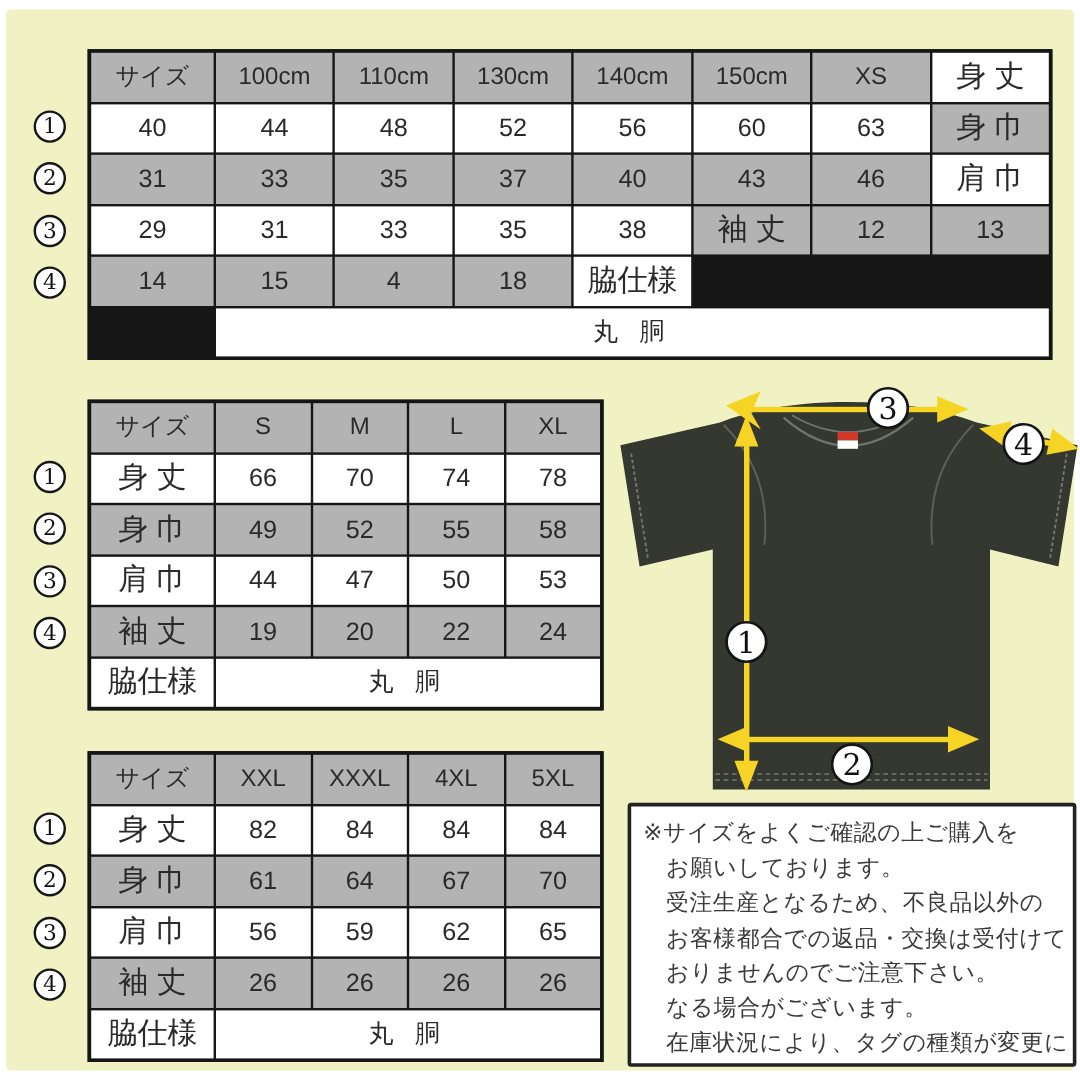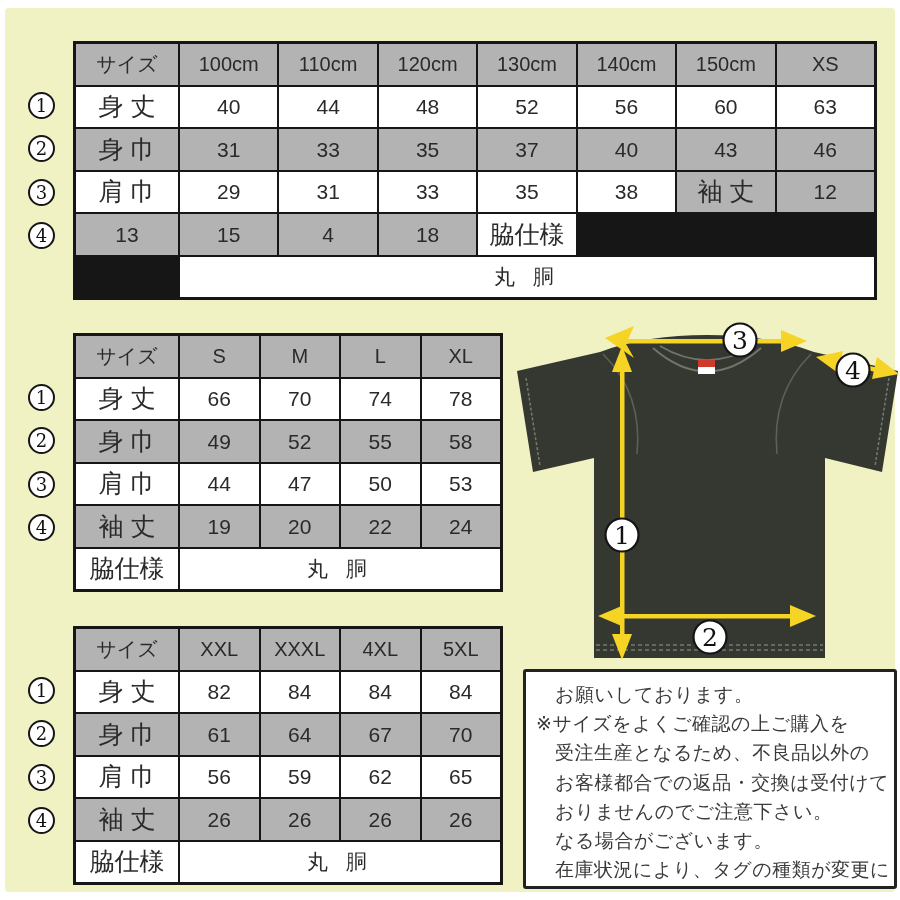--- a/index.html
+++ b/index.html
@@ -66,21 +66,20 @@
 </style>
 </head>
 <body>
 
 <div class="panel">
 
   <div class="size-table t1" id="table-0" style="grid-template-columns: 102px repeat(7, 1fr);">
       <div class="cell gray hdr">サイズ</div>
       <div class="cell gray hdr">100cm</div>
       <div class="cell gray hdr">110cm</div>
-      <div class="cell gray hdr">120cm</div>
       <div class="cell gray hdr">130cm</div>
       <div class="cell gray hdr">140cm</div>
       <div class="cell gray hdr">150cm</div>
       <div class="cell gray hdr">XS</div>
       <div class="cell white lbl">身 丈</div>
       <div class="cell white">40</div>
       <div class="cell white">44</div>
       <div class="cell white">48</div>
       <div class="cell white">52</div>
       <div class="cell white">56</div>
@@ -96,20 +95,21 @@
       <div class="cell gray">46</div>
       <div class="cell white lbl">肩 巾</div>
       <div class="cell white">29</div>
       <div class="cell white">31</div>
       <div class="cell white">33</div>
       <div class="cell white">35</div>
       <div class="cell white">38</div>
       <div class="cell gray lbl">袖 丈</div>
       <div class="cell gray">12</div>
       <div class="cell gray">13</div>
+      <div class="cell gray">14</div>
       <div class="cell gray">15</div>
       <div class="cell gray">4</div>
       <div class="cell gray">18</div>
       <div class="cell white lbl">脇仕様</div>
       <div class="cell white merged">丸 胴</div>
     </div>
   <div class="size-table t2" id="table-1" style="grid-template-columns: 102px repeat(4, 1fr);">
       <div class="cell gray hdr">サイズ</div>
       <div class="cell gray hdr">S</div>
       <div class="cell gray hdr">M</div>
@@ -226,22 +226,22 @@
         <text class="marker-digit" x="230" y="29" text-anchor="middle">3</text>
       </g>
       <g>
         <circle cx="343" cy="50" r="16.5" fill="#fff" stroke="#141414" stroke-width="2.2"></circle>
         <text class="marker-digit" x="343" y="59" text-anchor="middle">4</text>
       </g>
     </svg>
   </div>
 
   <div class="notice">
+    <div class="line first">※サイズをよくご確認の上ご購入を</div>
     <div class="line">お願いしております。</div>
-    <div class="line first">※サイズをよくご確認の上ご購入を</div>
     <div class="line">受注生産となるため、不良品以外の</div>
     <div class="line">お客様都合での返品・交換は受付けて</div>
     <div class="line">おりませんのでご注意下さい。</div>
     <div class="line">なる場合がございます。</div>
     <div class="line">在庫状況により、タグの種類が変更に</div>
   </div>
 
 <div class="rail-num" style="left: 23px; top: 84.25px;">1</div>
     <div class="rail-num" style="left: 23px; top: 127.417px;">2</div>
     <div class="rail-num" style="left: 23px; top: 170.583px;">3</div>

